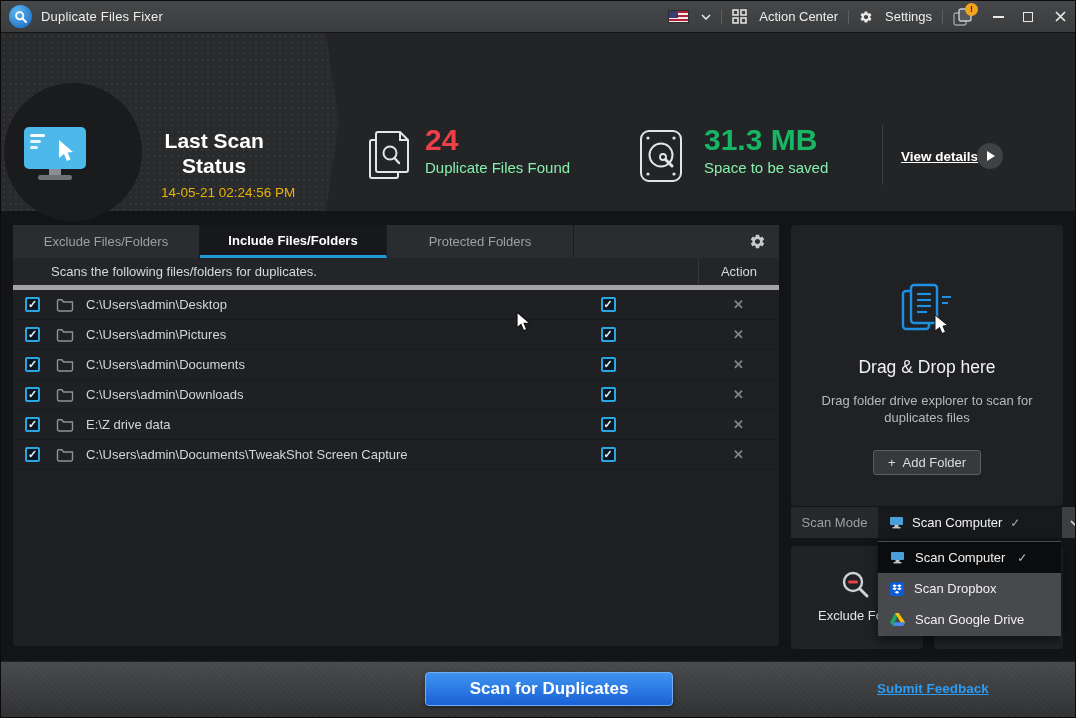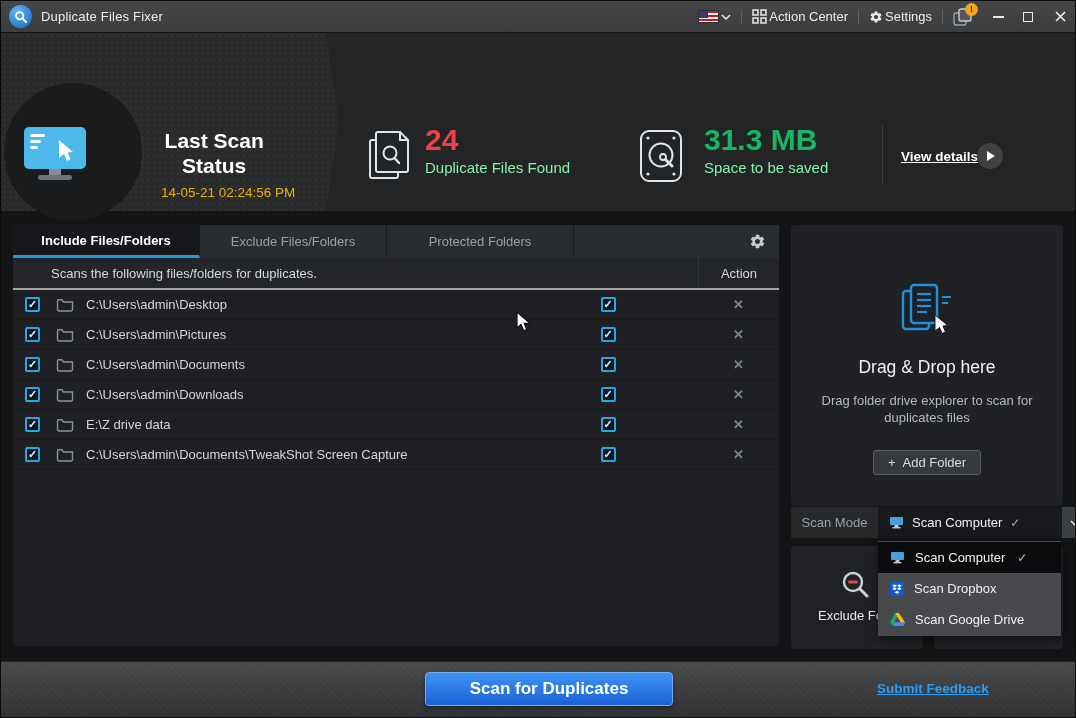--- a/index.html
+++ b/index.html
@@ -9,21 +9,21 @@
 
   
   .titlebar { position:absolute; left:0; top:0; width:1076px; height:32px;
               background:linear-gradient(#454749,#3a3c3e); border-bottom:1px solid #141414;
               display:flex; align-items:center; color:#ededed; font-size:13px; }
   .app-icon { width:23px; height:23px; border-radius:50%; margin-left:8px;
               background:radial-gradient(circle at 35% 30%, #5db6f0, #1565c0);
               display:flex; align-items:center; justify-content:center; flex:0 0 auto; }
   .app-title { margin-left:9px; letter-spacing:.2px; }
   .tb-right { margin-left:auto; display:flex; align-items:center; height:100%; }
-  .tb-item { display:flex; align-items:center; gap:2px; padding:0 10px; height:100%; cursor:default; }
+  .tb-item { display:flex; align-items:center; gap:12px; padding:0 10px; height:100%; cursor:default; }
   .tb-sep { width:1px; height:14px; background:#5d5f61; }
   .flag { width:21px; height:13px; position:relative; overflow:hidden; border:1px solid #2e2e2e;
           background:repeating-linear-gradient(#b22234 0 2px, #eee 2px 4px); }
   .flag .canton { position:absolute; left:0; top:0; width:9px; height:7px; background:#3c3b6e; }
   .winbtn { width:30px; height:100%; display:flex; align-items:center; justify-content:center; }
   .winbtn.close { width:34px; }
   .min-glyph { width:11px; height:2px; background:#e9e9e9; }
   .max-glyph { width:10px; height:10px; border:1px solid #e9e9e9; }
   .badge { position:absolute; right:-5px; top:-5px; width:13px; height:13px; border-radius:50%;
            background:#f2a41f; color:#4a3000; font-size:9px; font-weight:bold;
@@ -60,21 +60,21 @@
 
   
   .left-panel { position:absolute; left:12px; top:224px; width:766px; height:421px;
                 background:#1e2023; border-radius:0 0 4px 4px; }
   .tabbar { display:flex; height:33px; }
   .tab { width:187px; display:flex; align-items:center; justify-content:center;
          font-size:13px; color:#9aa0a4; background:#2a2d30; border-right:1px solid #1a1b1d; cursor:pointer; }
   .tab.active { background:#17181b; color:#fff; font-weight:bold; border-bottom:3px solid #1f9ad6; }
   .tab-rest { flex:1; background:#2a2d30; display:flex; align-items:center;
               justify-content:flex-end; padding-right:13px; }
-  .subheader { display:flex; height:32px; background:#232528; border-bottom:2px solid #a3a3a3;
+  .subheader { display:flex; height:32px; background:#232528; border-bottom:5px solid #a3a3a3;
                font-size:13px; color:#d6d9db; align-items:stretch; }
   .subheader .cap { flex:1; display:flex; align-items:center; padding-left:38px; }
   .subheader .csub { width:180px; display:flex; align-items:center; justify-content:center;
                      border-left:1px solid #34373b; }
   .subheader .cact { width:81px; display:flex; align-items:center; justify-content:center;
                      border-left:1px solid #34373b; }
   .frow { display:flex; height:30px; align-items:center; border-bottom:1px solid #191a1c; }
   .cb { width:15px; height:15px; border:2px solid #29a7e0; background:#0d1723; border-radius:2px;
         display:flex; align-items:center; justify-content:center;
         color:#d9f1fb; font-size:11px; font-weight:bold; cursor:pointer; flex:0 0 auto; }
@@ -243,22 +243,22 @@
 
     <div class="head-vsep"></div>
     <div class="viewdetails">View details</div>
     <div class="play-btn">
       <div class="play-tri"></div>
     </div>
   </div>
 
   <div class="left-panel">
     <div class="tabbar">
+      <div class="tab">Exclude Files/Folders</div>
       <div class="tab active">Include Files/Folders</div>
-      <div class="tab">Exclude Files/Folders</div>
       <div class="tab">Protected Folders</div>
       <div class="tab-rest">
         <svg width="17" height="17" viewBox="0 0 24 24">
             <path fill="#c6cacd" d="M19.14 12.94c.04-.3.06-.61.06-.94 0-.32-.02-.64-.07-.94l2.03-1.58c.18-.14.23-.41.12-.61l-1.92-3.32c-.12-.22-.37-.29-.59-.22l-2.39.96c-.5-.38-1.03-.7-1.62-.94l-.36-2.54c-.04-.24-.24-.41-.48-.41h-3.84c-.24 0-.43.17-.47.41l-.36 2.54c-.59.24-1.13.57-1.62.94l-2.39-.96c-.22-.08-.47 0-.59.22L2.74 8.87c-.12.21-.08.47.12.61l2.03 1.58c-.05.3-.09.63-.09.94s.02.64.07.94l-2.03 1.58c-.18.14-.23.41-.12.61l1.92 3.32c.12.22.37.29.59.22l2.39-.96c.5.38 1.03.7 1.62.94l.36 2.54c.05.24.24.41.48.41h3.84c.24 0 .44-.17.47-.41l.36-2.54c.59-.24 1.13-.56 1.62-.94l2.39.96c.22.08.47 0 .59-.22l1.92-3.32c.12-.22.07-.47-.12-.61l-2.01-1.58zM12 15.6c-1.98 0-3.6-1.62-3.6-3.6s1.62-3.6 3.6-3.6 3.6 1.62 3.6 3.6-1.62 3.6-3.6 3.6z"></path>
           </svg>
       </div>
     </div>
 
     <div class="subheader">
       <div class="cap">Scans the following files/folders for duplicates.</div>

